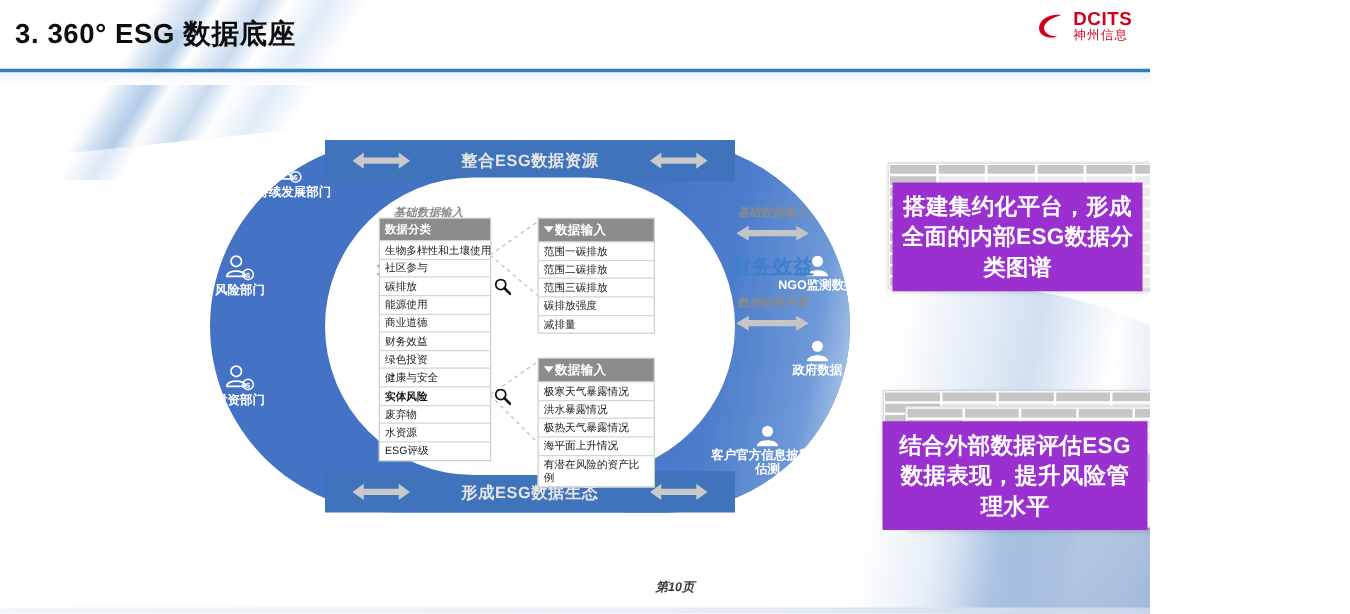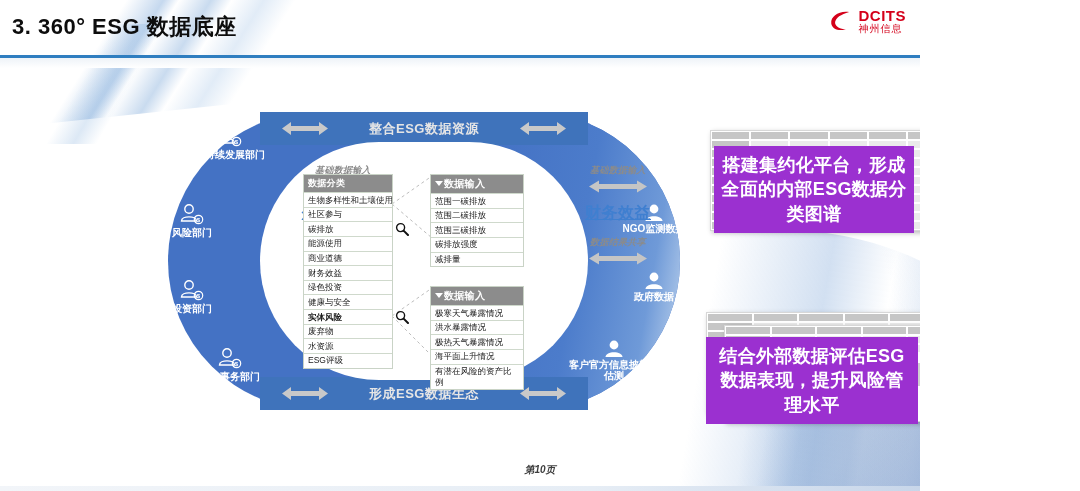--- a/index.html
+++ b/index.html
@@ -392,39 +392,30 @@
     <div class="person" style="left:-22px; top:92px;">
       <svg width="26" height="22" viewBox="0 0 26 22">
         <circle cx="10" cy="5" r="4.2" fill="none" stroke="#ffffff" stroke-width="1.4"></circle>
         <path d="M2.5 17 C2.5 11.5 17.5 11.5 17.5 17 Z" fill="none" stroke="#ffffff" stroke-width="1.4"></path>
         <circle cx="19.5" cy="15.5" r="4.2" fill="none" stroke="#ffffff" stroke-width="1.2"></circle>
         <text x="19.5" y="18.4" font-size="6" fill="#ffffff" text-anchor="middle">$</text>
       </svg>
       <span>风险部门</span>
     </div>
 
-    <div class="person" style="left:-22px; top:168px;">
+    <div class="person" style="left:-22px; top:180px;">
       <svg width="26" height="22" viewBox="0 0 26 22">
         <circle cx="10" cy="5" r="4.2" fill="none" stroke="#ffffff" stroke-width="1.4"></circle>
         <path d="M2.5 17 C2.5 11.5 17.5 11.5 17.5 17 Z" fill="none" stroke="#ffffff" stroke-width="1.4"></path>
         <circle cx="19.5" cy="15.5" r="4.2" fill="none" stroke="#ffffff" stroke-width="1.2"></circle>
         <text x="19.5" y="18.4" font-size="6" fill="#ffffff" text-anchor="middle">$</text>
       </svg>
       <span>投资部门</span>
     </div>
 
-    <div class="person" style="left:16px; top:236px;">
-      <svg width="26" height="22" viewBox="0 0 26 22">
-        <circle cx="10" cy="5" r="4.2" fill="none" stroke="#ffffff" stroke-width="1.4"></circle>
-        <path d="M2.5 17 C2.5 11.5 17.5 11.5 17.5 17 Z" fill="none" stroke="#ffffff" stroke-width="1.4"></path>
-        <circle cx="19.5" cy="15.5" r="4.2" fill="none" stroke="#ffffff" stroke-width="1.2"></circle>
-        <text x="19.5" y="18.4" font-size="6" fill="#ffffff" text-anchor="middle">$</text>
-      </svg>
-      <span>公共事务部门</span>
-    </div>
 
 
     <div class="person" style="left:440px; top:92px;">
       <svg width="22" height="18" viewBox="0 0 22 18">
         <circle cx="11" cy="5" r="4.4" fill="#ffffff"></circle>
         <path d="M2.5 17 C2.5 10.5 19.5 10.5 19.5 17 Z" fill="#ffffff"></path>
       </svg>
       <span>NGO监测数据</span>
     </div>
 

